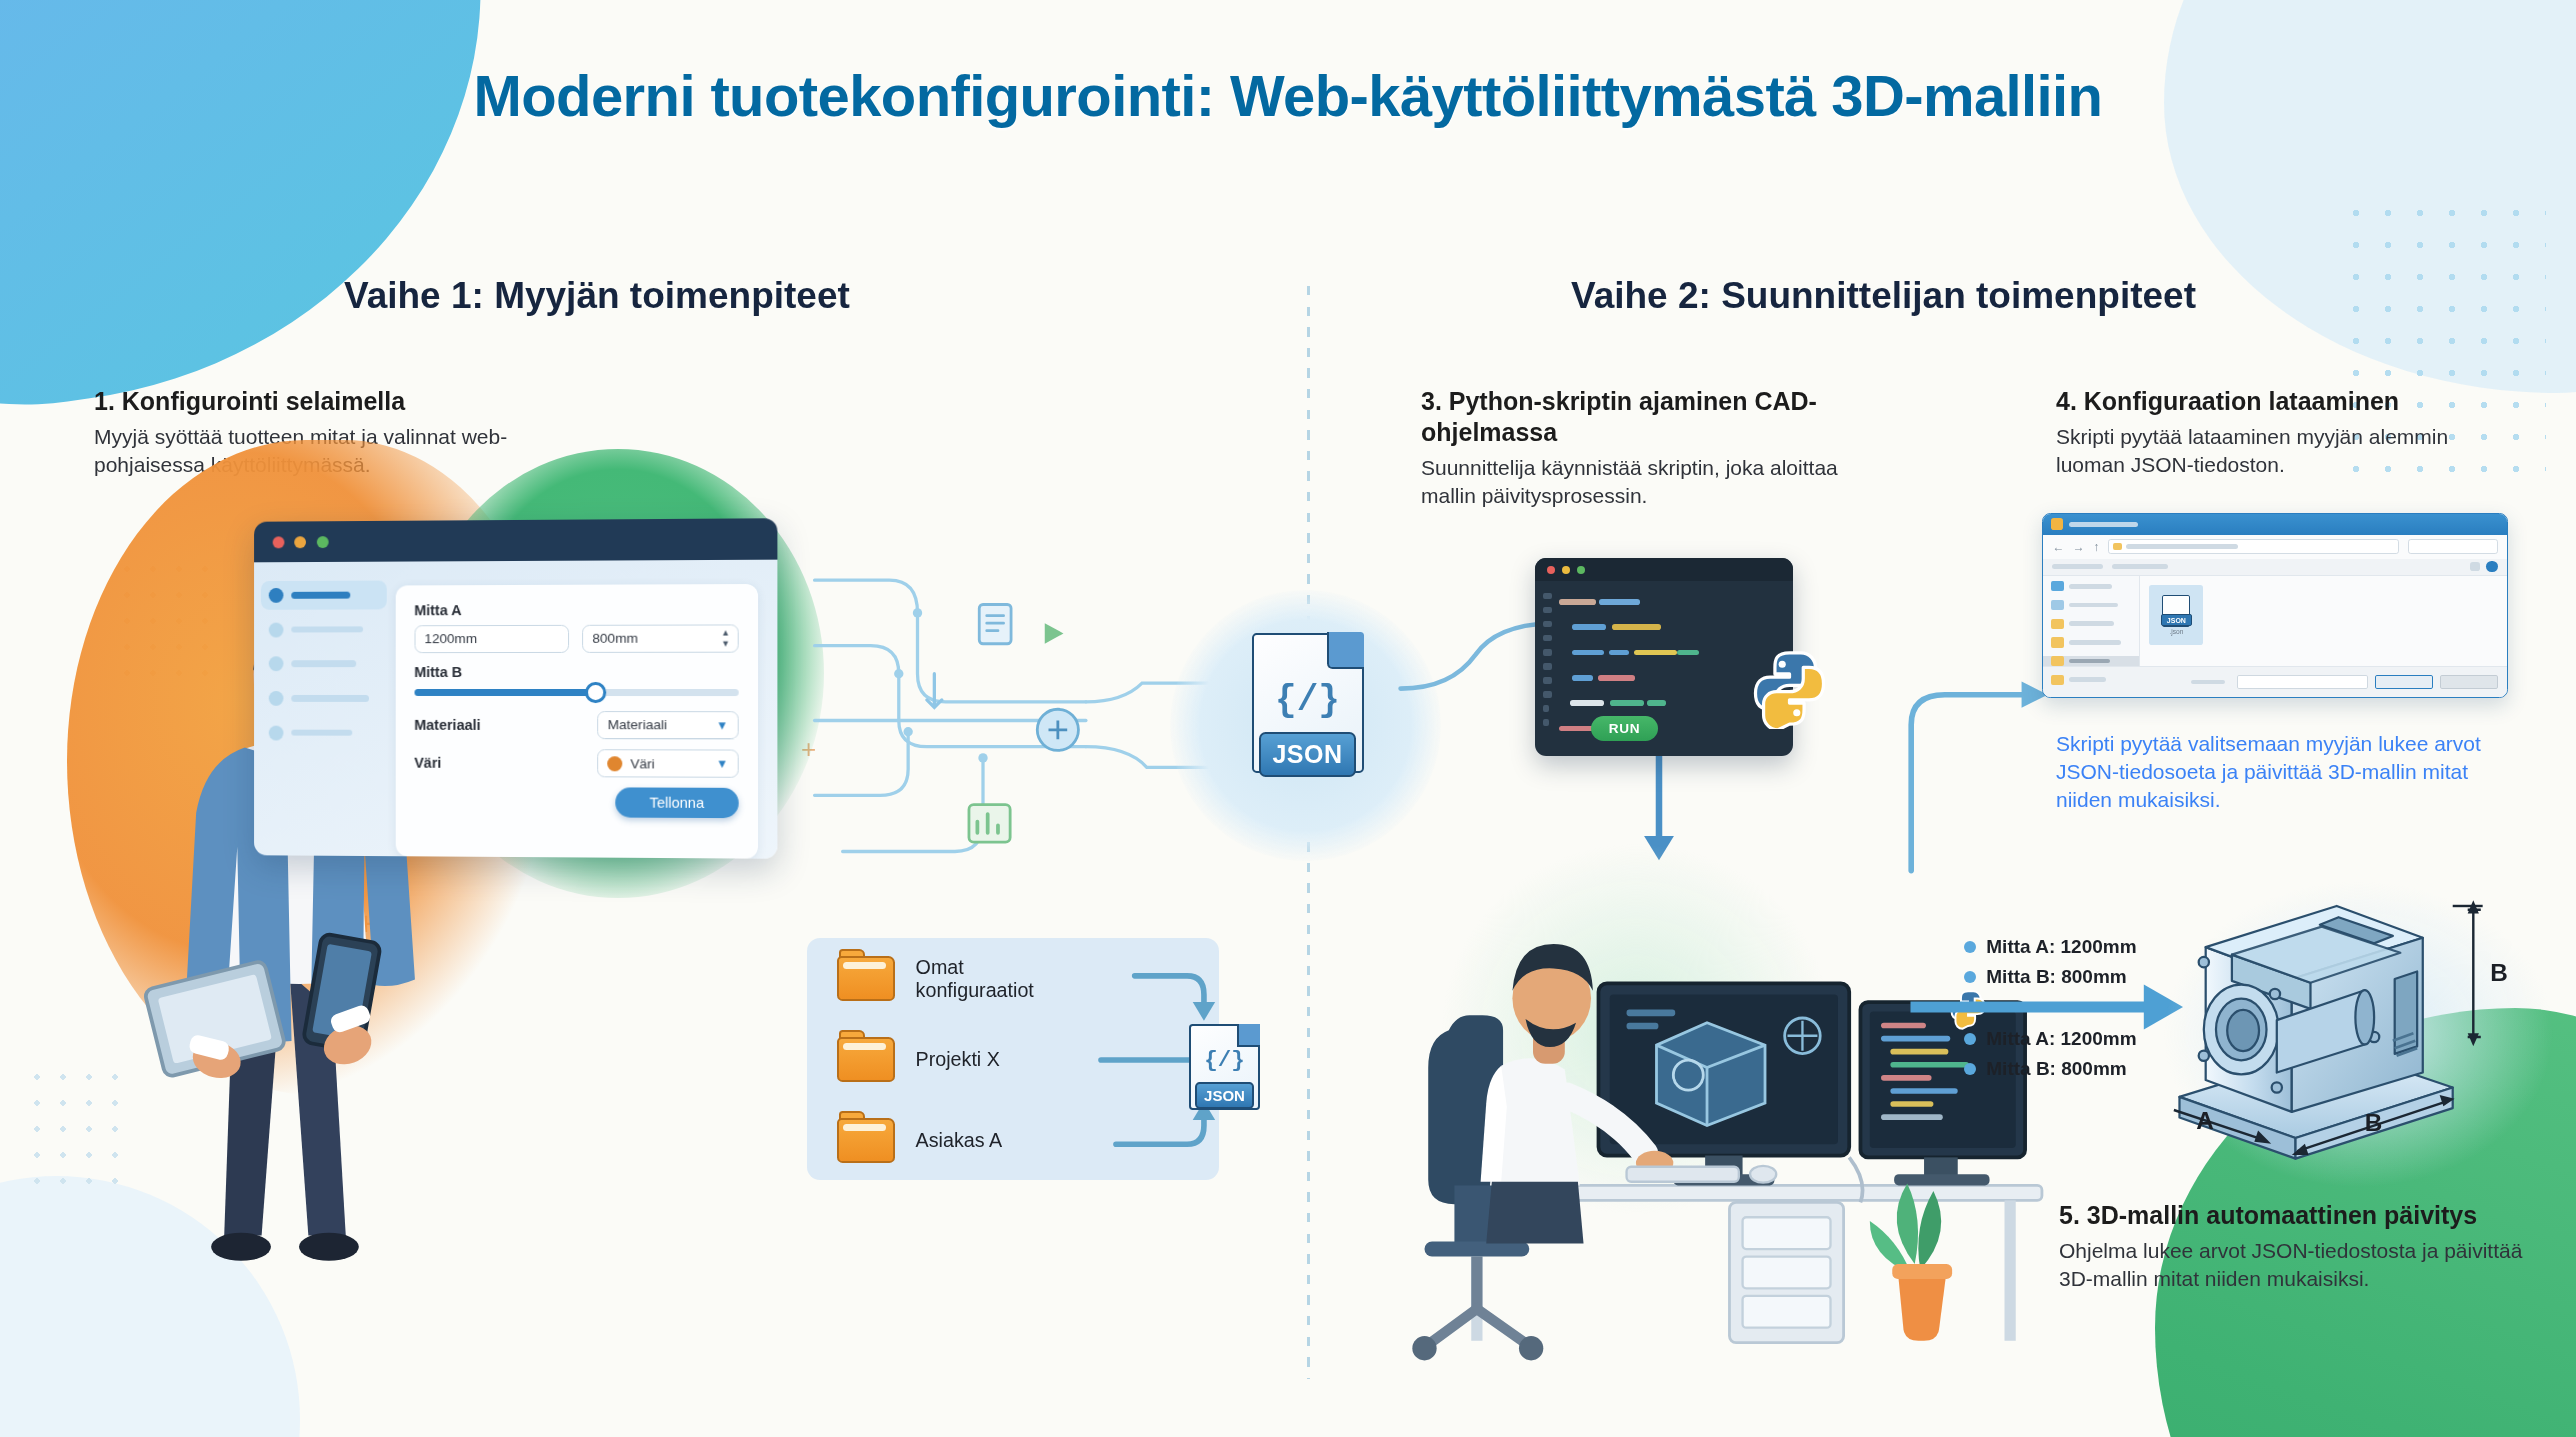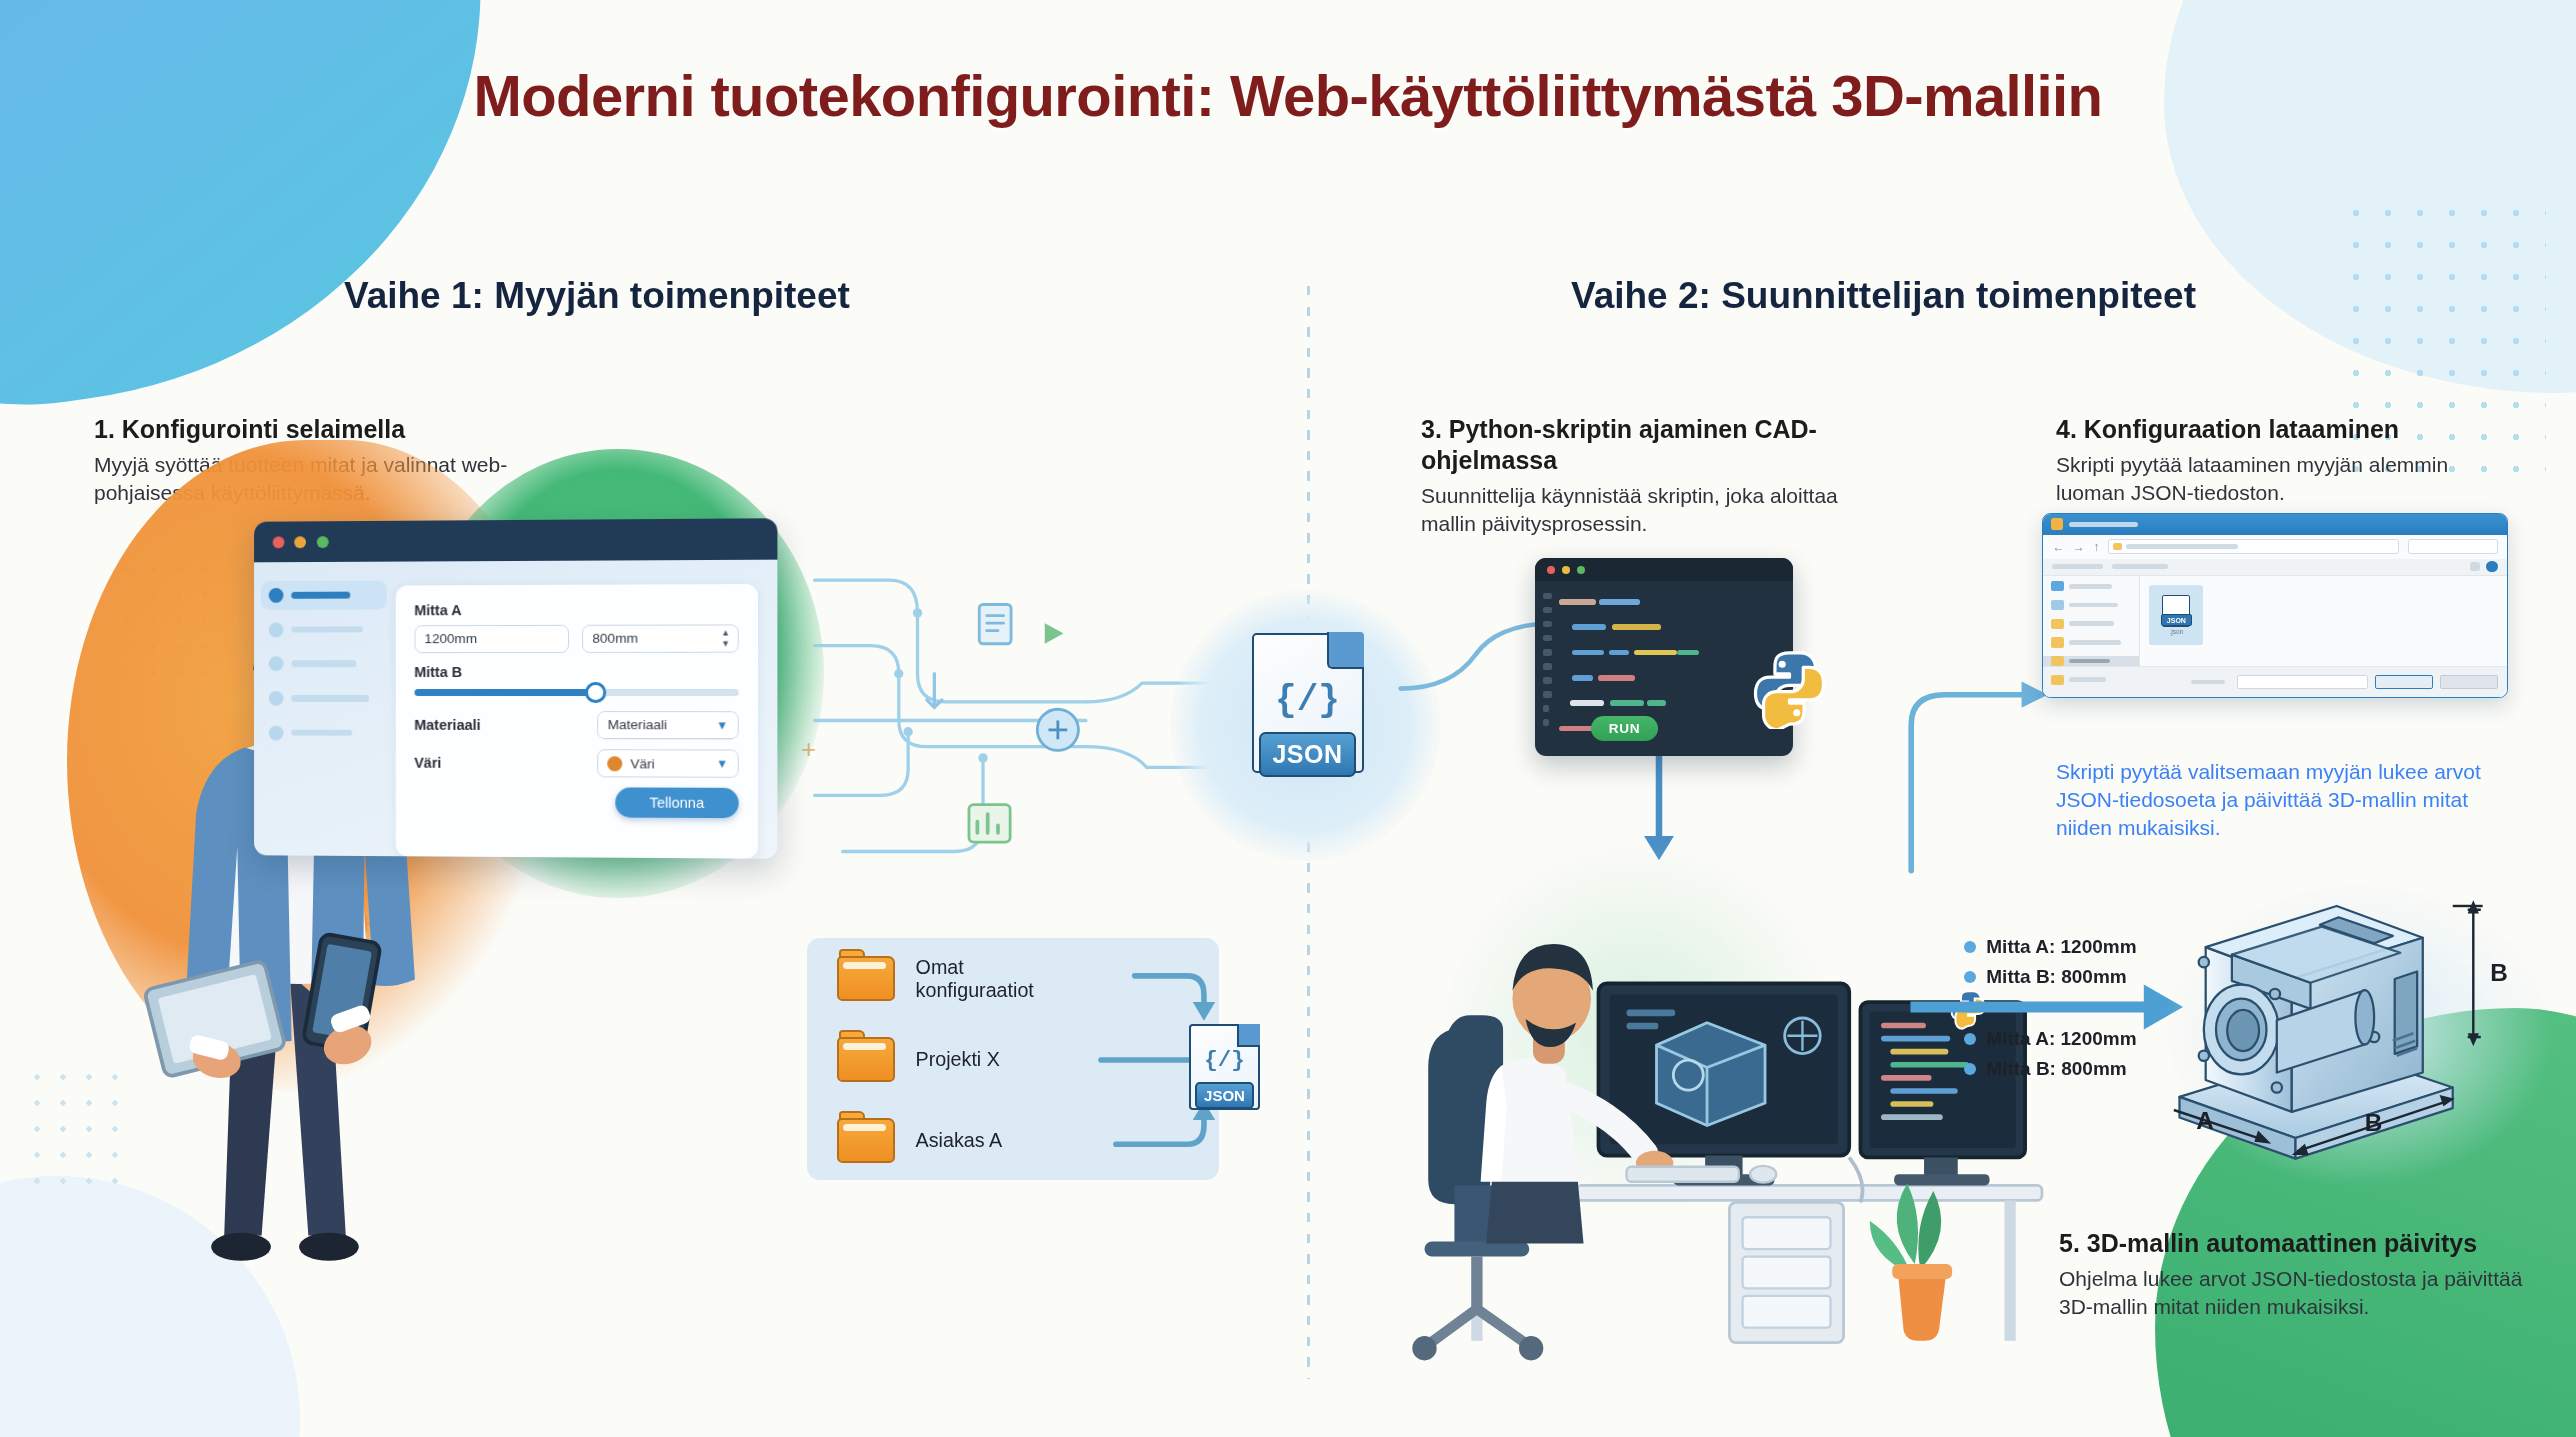--- a/index.html
+++ b/index.html
@@ -48,36 +48,36 @@
     left: 24px; bottom: 234px; width: 103px; height: 140px;
     background-image: radial-gradient(#cfe4ef 2.8px, transparent 2.9px);
     background-size: 26px 26px;
   }
   .plus { position:absolute; color:#f0a35c; font-size:34px; font-weight:400; line-height:1; }
 
   
   .title {
     position:absolute; top: 62px; left: 0; right: 0; text-align:center;
     font-size: 58px; font-weight: 700; letter-spacing: -0.6px;
-    color:#7f1d1d; text-shadow: 0 1.9px 2.8px rgba(255,255,255,.9);
+    color:#0369a1; text-shadow: 0 1.9px 2.8px rgba(255,255,255,.9);
   }
   .phase {
     position:absolute; font-size: 37px; font-weight:700; color:#16253f;
   }
   .phase1 { top: 275px; left: 344px; }
   .phase2 { top: 275px; left: 1571px; }
 
   .divider {
     position:absolute; left:1307px; top:286px; width:2.8px; height:1093px;
     background: repeating-linear-gradient(to bottom,#9ec8de 0 9.4px,transparent 9.4px 20.6px);
     opacity:.75;
   }
 
   
-  .step { position:absolute;margin-top:28px; }
+  .step { position:absolute; }
   .step h3 { font-size:25px; font-weight:700; color:#1c1c1c; line-height:1.22; margin-bottom:6.6px; }
   .step p  { font-size:21px; color:#30333a; line-height:1.33; }
 
   .s1 { top:386px; left:94px; width:487px; }
   .s2 { top:386px; left:861px; width:374px; }
   .s3 { top:386px; left:1421px; width:440px; }
   .s4 { top:386px; left:2056px; width:459px; }
   .s4b{ top:730px; left:2056px; width:468px; }
   .s4b p { font-size:21px; color:#3b82f6; line-height:1.33; }
   .sEx{ top:1209px; left:822px; width:393px; }

